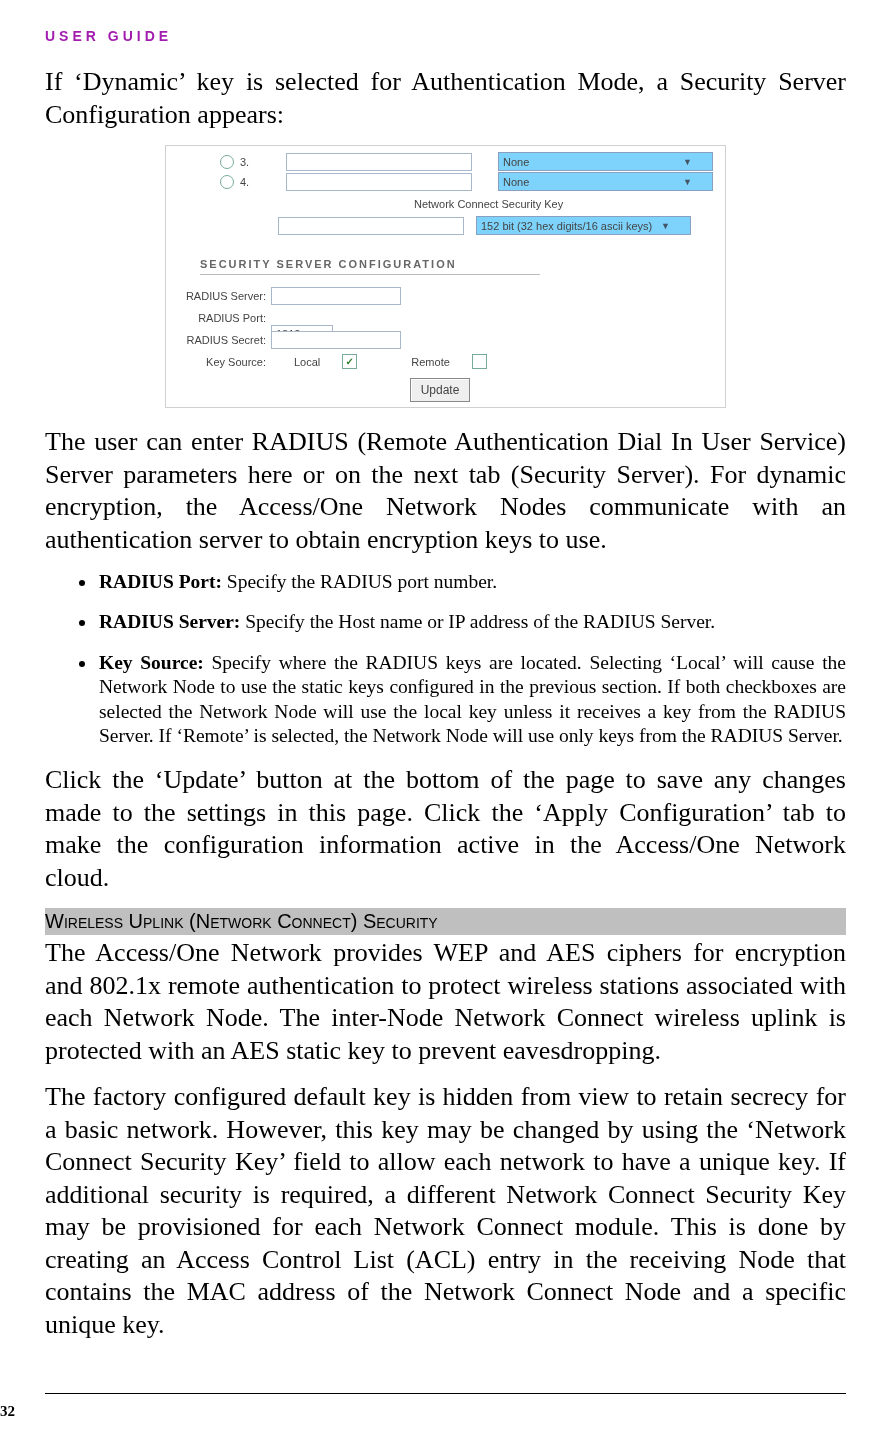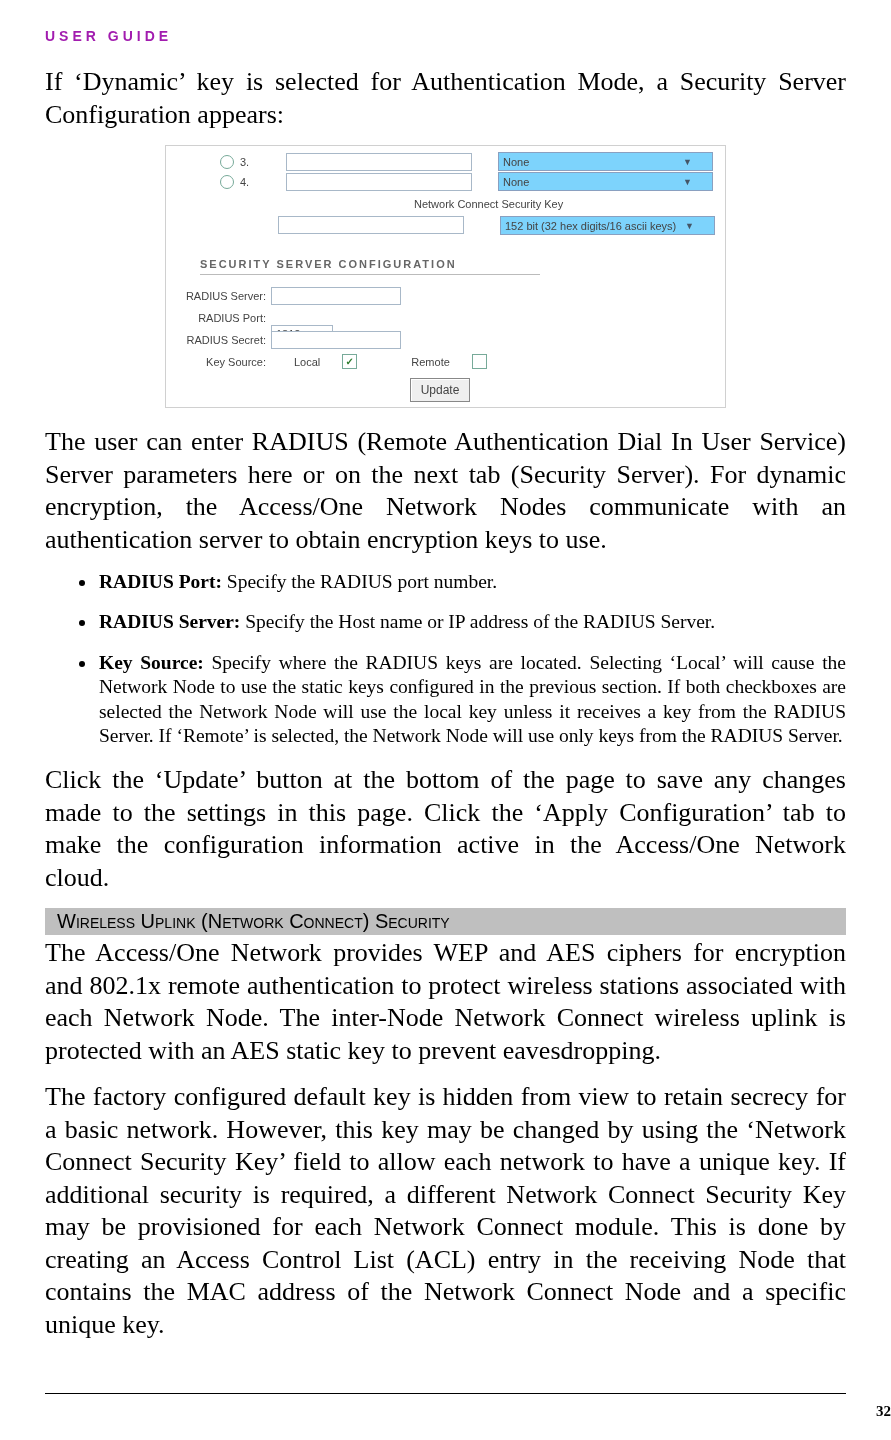--- a/index.html
+++ b/index.html
@@ -80,27 +80,27 @@
   .bullet-list { margin: 0 0 8px 0; padding: 0; list-style:none; }
   .bullet-item {
     display:flex; gap:14px; padding-left:34px; margin-bottom:16px;
     font-size:19.5px; line-height:1.25; text-align:justify;
   }
   .bullet-dot { width:6px; height:6px; background:#000; border-radius:50%; margin-top:10px; flex:none; }
   .bullet-item .item-text { flex:1; }
   .section-bar {
     background:#bfbfbf; font-family: Verdana, 'Trebuchet MS', sans-serif;
     font-variant: small-caps;
-    font-size:20px; padding:2px 12px; margin: 10px 0 2px 0; font-weight:normal;
+    font-size:20px; padding:2px 0; margin: 10px 0 2px 0; font-weight:normal;
   }
   .footer-rule {
     position:absolute; bottom:46px; left:45px; right:45px; border-top:1.5px solid #000;
   }
   .page-num {
-    position:absolute; bottom:20px; left:0; right:0; text-align:right;
+    position:absolute; bottom:20px; left:0; right:0; text-align:left;
     font-family: Garamond, Georgia, serif; font-weight:bold; font-size:15px;
   }
   .bold { font-weight:bold; }
 </style>
 </head>
 <body>
 
 <div class="header">USER GUIDE</div>
 
 <div class="body-text">If ‘Dynamic’ key is selected for Authentication Mode, a Security Server Configuration appears:</div>
@@ -121,21 +121,21 @@
     <span class="radio"></span>
     <span style="width:14px;">4.</span>
     <span class="textbox" style="width:186px; margin-left:26px;"></span>
     <div class="select" style="width:215px; margin-left:20px;">
       <span>None</span>
       <span class="arrow">▼</span>
     </div>
   </div>
 
   <div style="position:absolute; top:52px; left:200px; font-size:11px; font-weight:normal;margin-left:48px;">Network Connect Security Key</div>
-  <div style="position:absolute; top:70px; left:112px; display:flex; gap:36px; align-items:flex-start;">
+  <div style="position:absolute; top:70px; left:112px; display:flex; gap:12px; align-items:center;">
     <span class="textbox" style="width:186px;"></span>
     <div class="select" style="width:215px;">
       <span>152 bit (32 hex digits/16 ascii keys)</span>
       <span class="arrow">▼</span>
     </div>
   </div>
 
   <div class="ss-section-title">SECURITY SERVER CONFIGURATION</div>
   <div class="ss-underline"></div>
 

